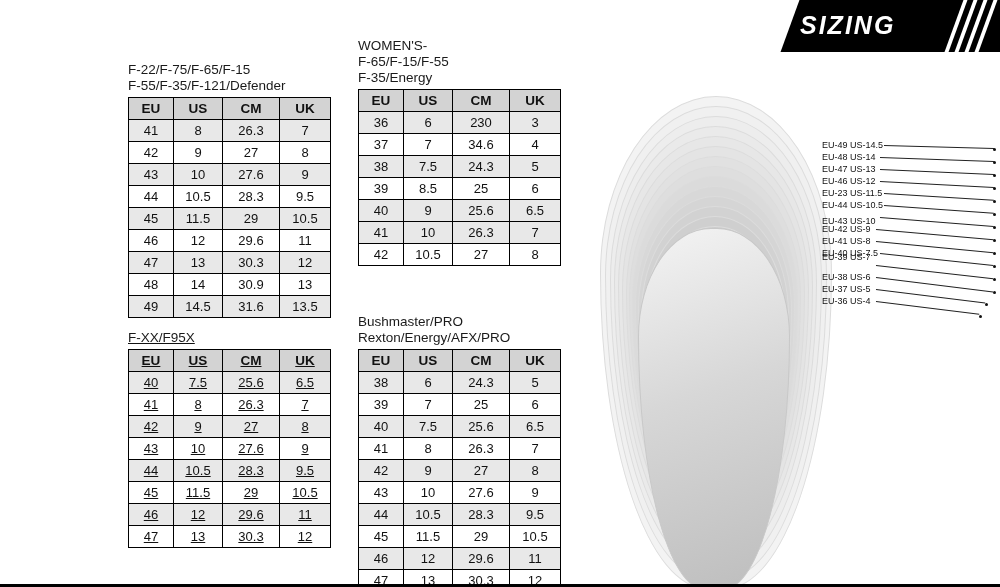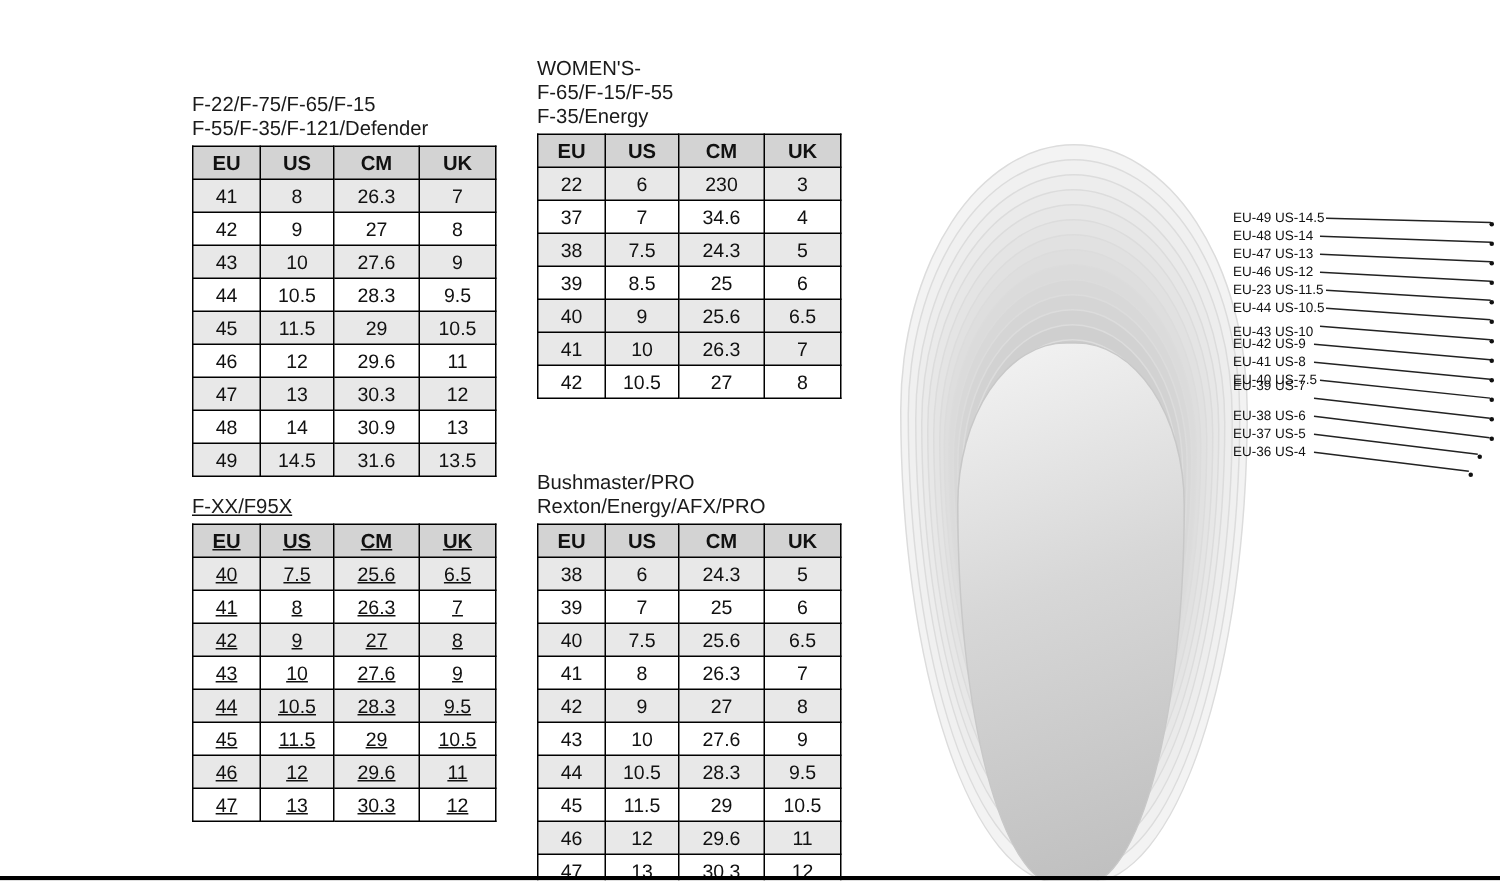--- a/index.html
+++ b/index.html
@@ -170,20 +170,30 @@
     width: 1000px;
     height: 3px;
     background: #000;
   }
 </style>
 </head>
 <body>
 
 <div id="page">
 
+  <div class="banner">
+    <div class="banner-cut"></div>
+    <div class="banner-title">SIZING</div>
+    <div class="banner-stripes">
+      <i style="left:0px"></i>
+        <i style="left:10px"></i>
+        <i style="left:20px"></i>
+        <i style="left:30px"></i>
+    </div>
+  </div>
 
   <div class="table-block" style="left:128px; top:62px;">
     <div class="table-caption">F-22/F-75/F-65/F-15
 F-55/F-35/F-121/Defender</div>
     <table class="size">
       <thead>
         <tr>
           <th class="w-eu">EU</th>
           <th class="w-us">US</th>
           <th class="w-cm">CM</th>
@@ -257,21 +267,21 @@
       <thead>
         <tr>
           <th class="w-eu">EU</th>
           <th class="w-us">US</th>
           <th class="w-cm">CM</th>
           <th class="w-uk">UK</th>
         </tr>
       </thead>
       <tbody>
         <tr class="alt">
-            <td>22</td>
+            <td>36</td>
             <td>6</td>
             <td>230</td>
             <td>3</td>
           </tr>
         <tr>
             <td>37</td>
             <td>7</td>
             <td>34.6</td>
             <td>4</td>
           </tr>

